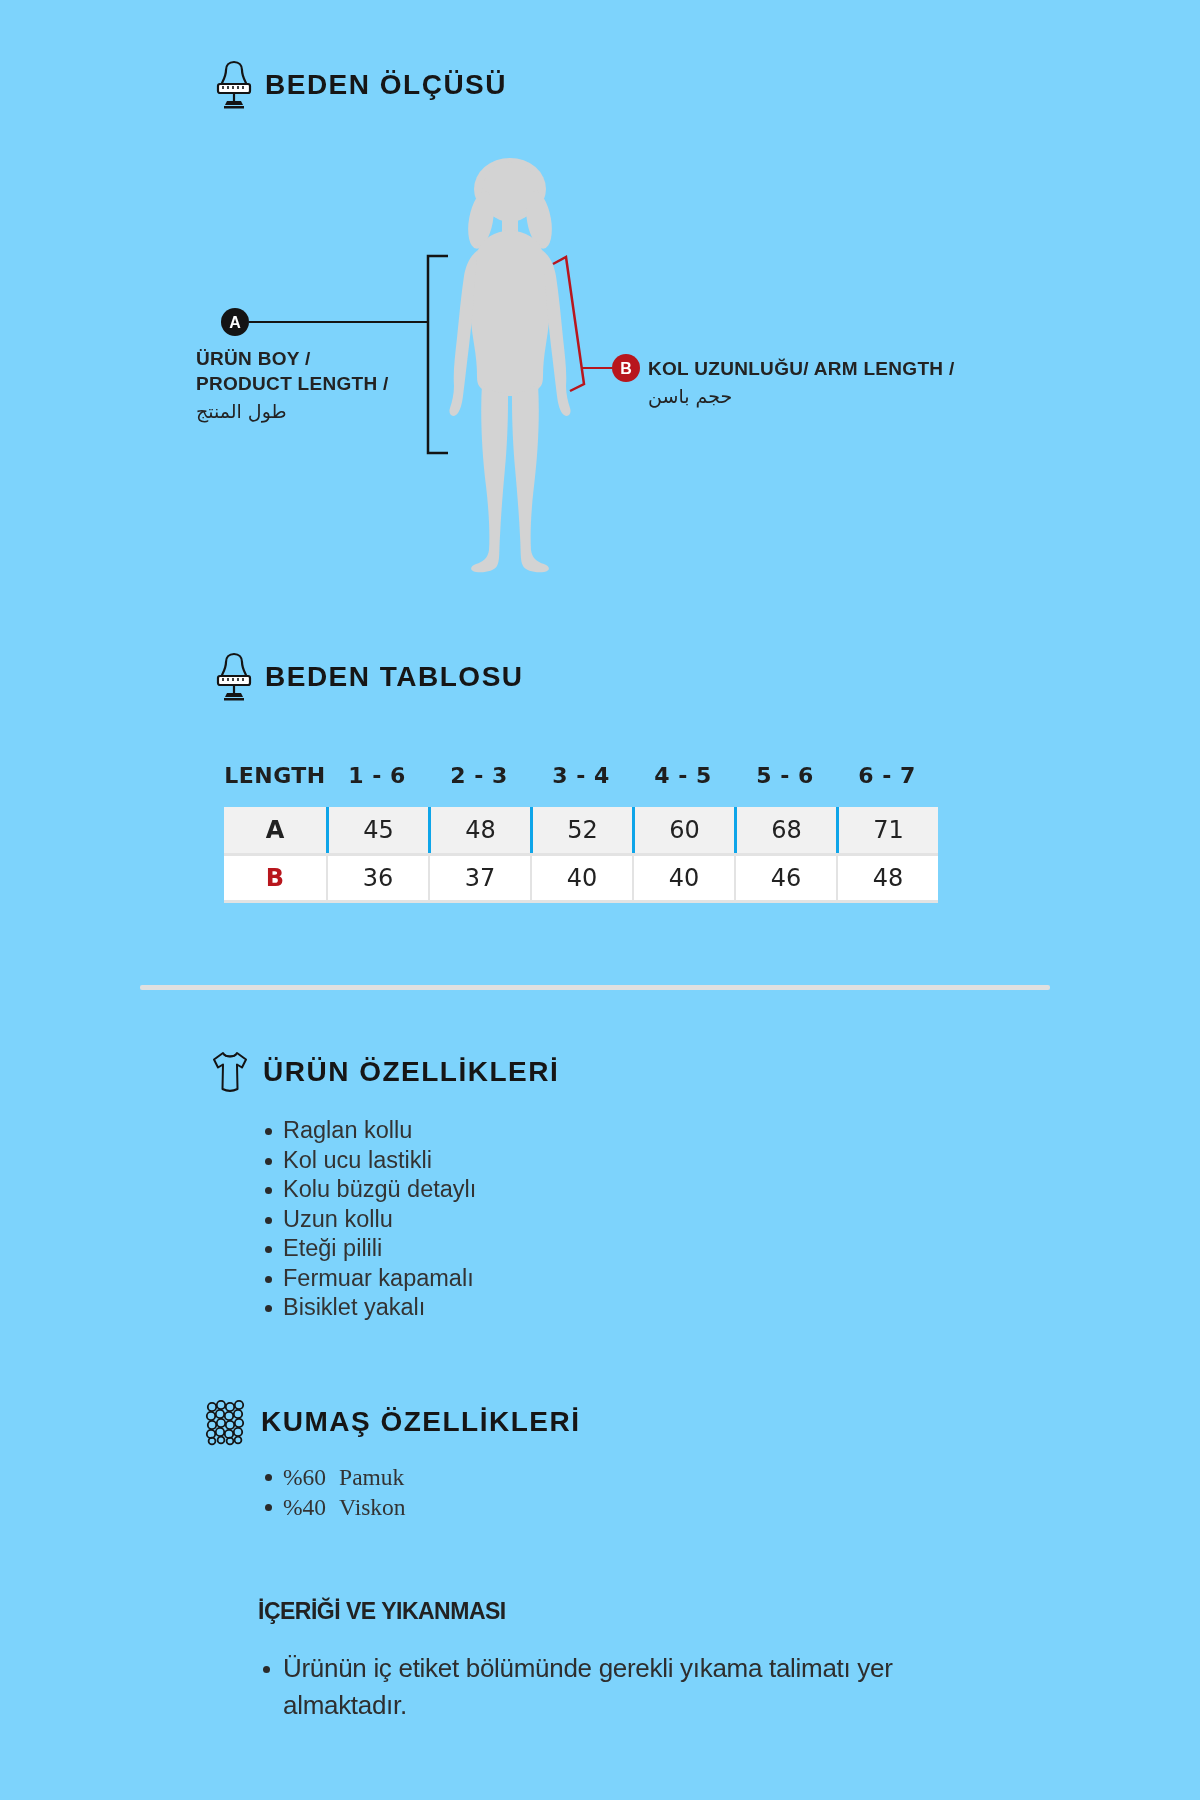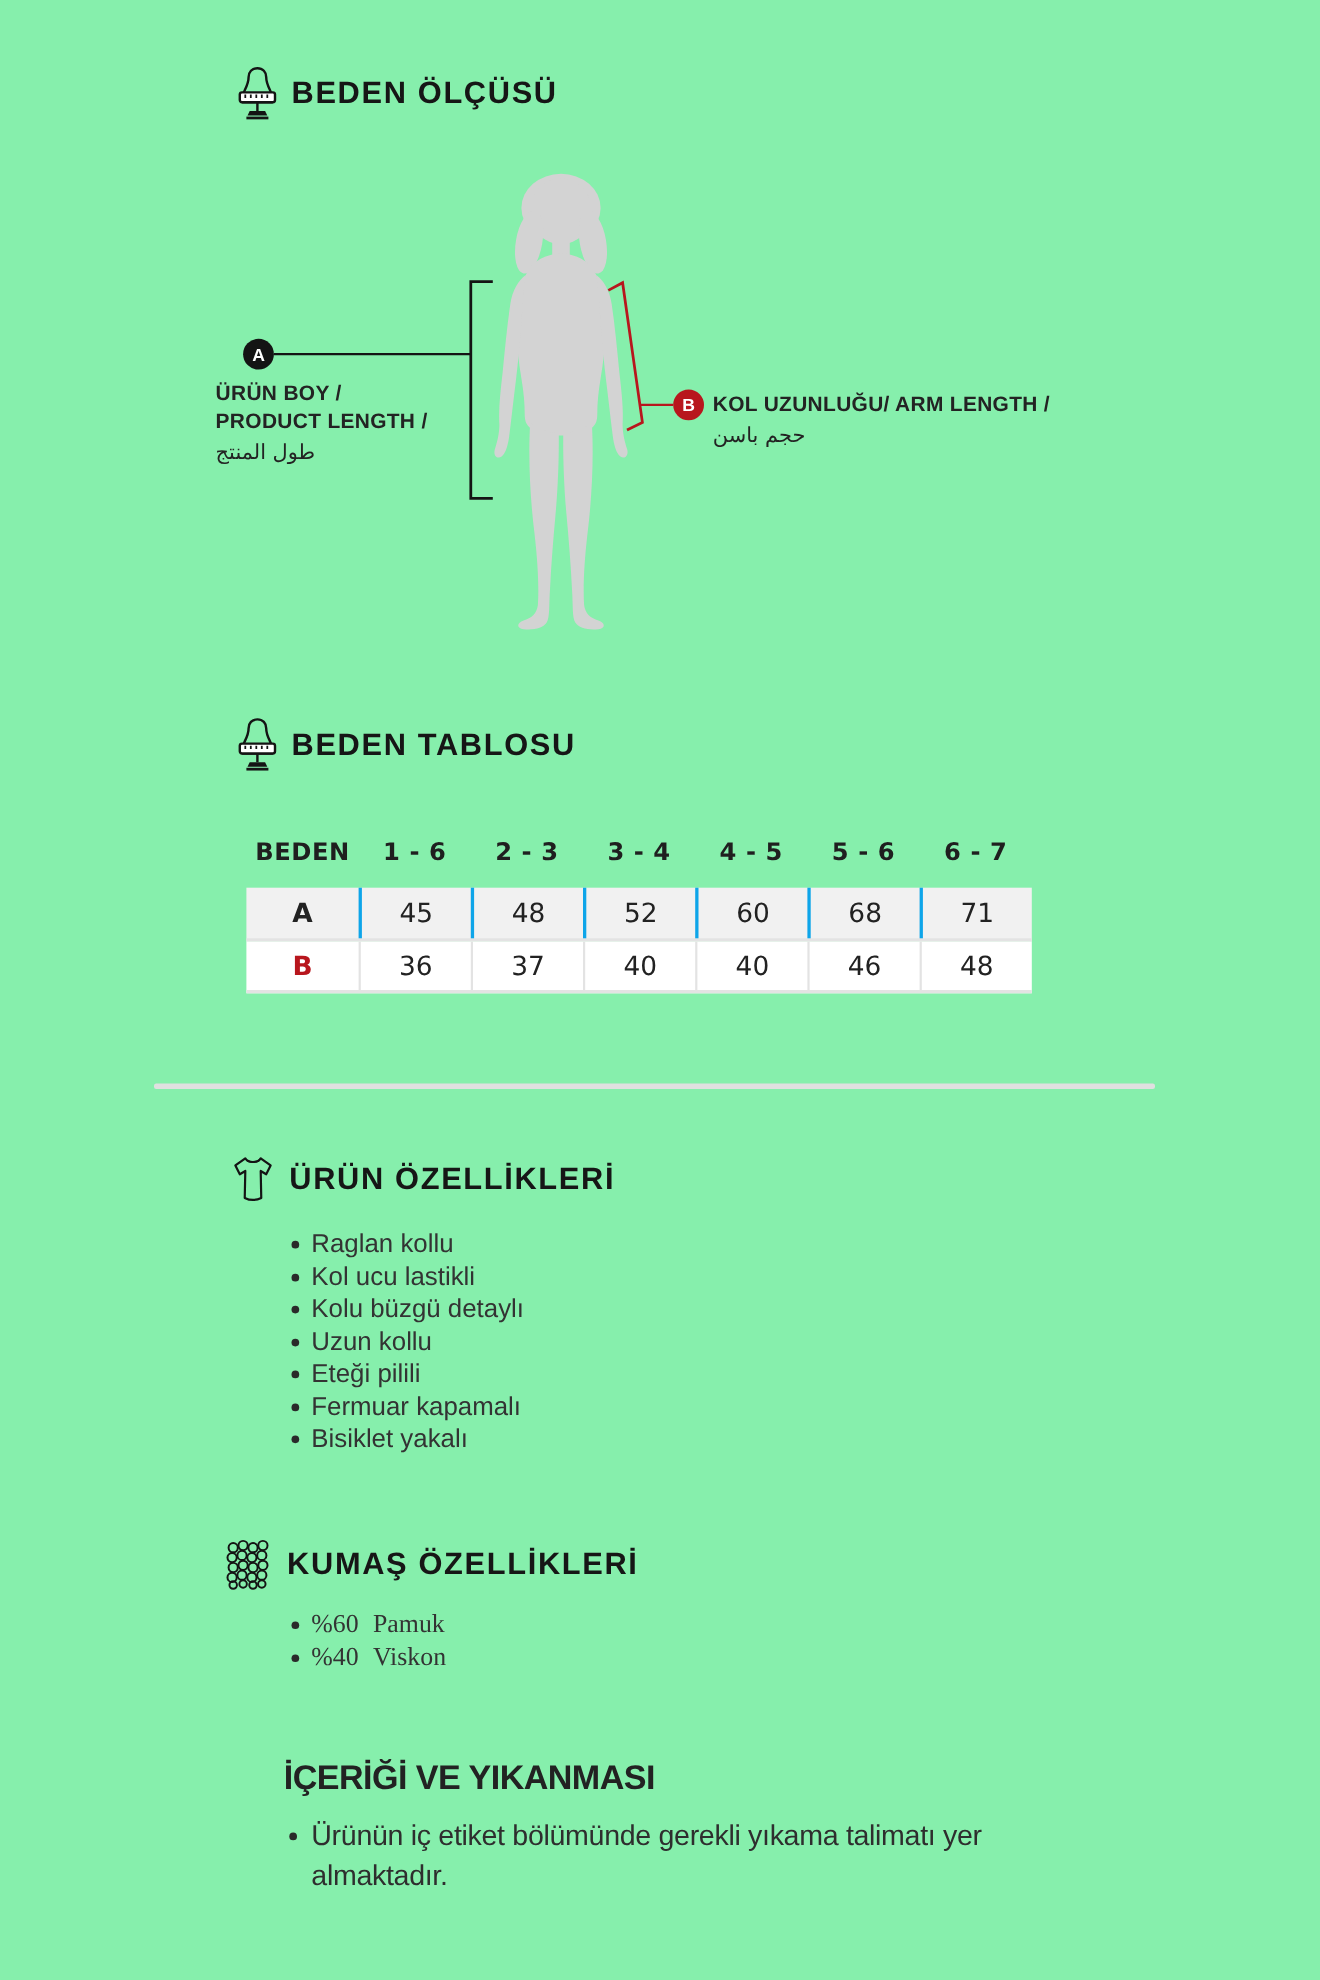--- a/index.html
+++ b/index.html
@@ -1,19 +1,19 @@
 <!DOCTYPE html>
 <html><head>
 <meta charset="utf-8">
 <style>
   html,body{margin:0;padding:0;background:#ffffff;}
   .page{
     position:relative;
     width:1200px;height:1800px;
-    background:#86efac;
+    background:#7dd3fc;
     font-family:"Liberation Sans",sans-serif;
     color:#1c1c1c;
     overflow:hidden;
   }
   
   .sec-header{position:absolute;display:flex;align-items:center;gap:13px;}
   .sec-header .sec-title{
     font-size:28px;font-weight:700;letter-spacing:1.5px;color:#161616;
     font-family:"Liberation Sans",sans-serif;
   }
@@ -49,21 +49,21 @@
   
   .bullets{position:absolute;margin:0;padding:0;list-style:none;}
   .bullets li{position:relative;padding-left:21px;font-size:23.5px;line-height:29.5px;color:#333333;}
   .bullets li::before{content:"";position:absolute;left:3px;top:12px;width:7px;height:7px;border-radius:50%;background:#2a2a2a;}
   .features-list{left:262px;top:1116px;}
   .fabric-list{left:262px;top:1462px;font-family:Liberation Serif, serif;}
   .fabric-list li{line-height:30px;}
   .fabric-name{margin-left:13px;}
 
   
-  .care-title{position:absolute;left:258px;top:1598px;font-size:31px;font-weight:700;
+  .care-title{position:absolute;left:258px;top:1598px;font-size:23px;font-weight:700;
     letter-spacing:-.5px;color:#222222;}
   .care-list{left:260px;top:1650px;width:690px;}
   .care-list li{font-size:26px;line-height:37px;letter-spacing:-.3px;color:#2e2e2e;padding-left:23px;}
   .care-list li::before{top:16px;width:7px;height:7px;}
 </style>
 </head>
 <body>
 
 <div class="page">
 
@@ -127,21 +127,21 @@
         <line x1="18" y1="33" x2="18" y2="41"></line>
       </g>
       <path d="M11,41 L25,41 L27,45 L9,45 Z" fill="#141414"></path>
       <rect x="8" y="46" width="20" height="2.5" fill="#141414"></rect>
     </svg>
     <div class="sec-title">BEDEN TABLOSU</div>
   </div>
 
   <div class="size-table">
     <div class="t-row t-head">
-      <div class="t-cell">BEDEN</div>
+      <div class="t-cell">LENGTH</div>
       <div class="t-cell">1 - 6</div>
       <div class="t-cell">2 - 3</div>
       <div class="t-cell">3 - 4</div>
       <div class="t-cell">4 - 5</div>
       <div class="t-cell">5 - 6</div>
       <div class="t-cell">6 - 7</div>
     </div>
     <div class="t-row row-a">
       <div class="t-cell row-label">A</div>
       <div class="t-cell">45</div>

